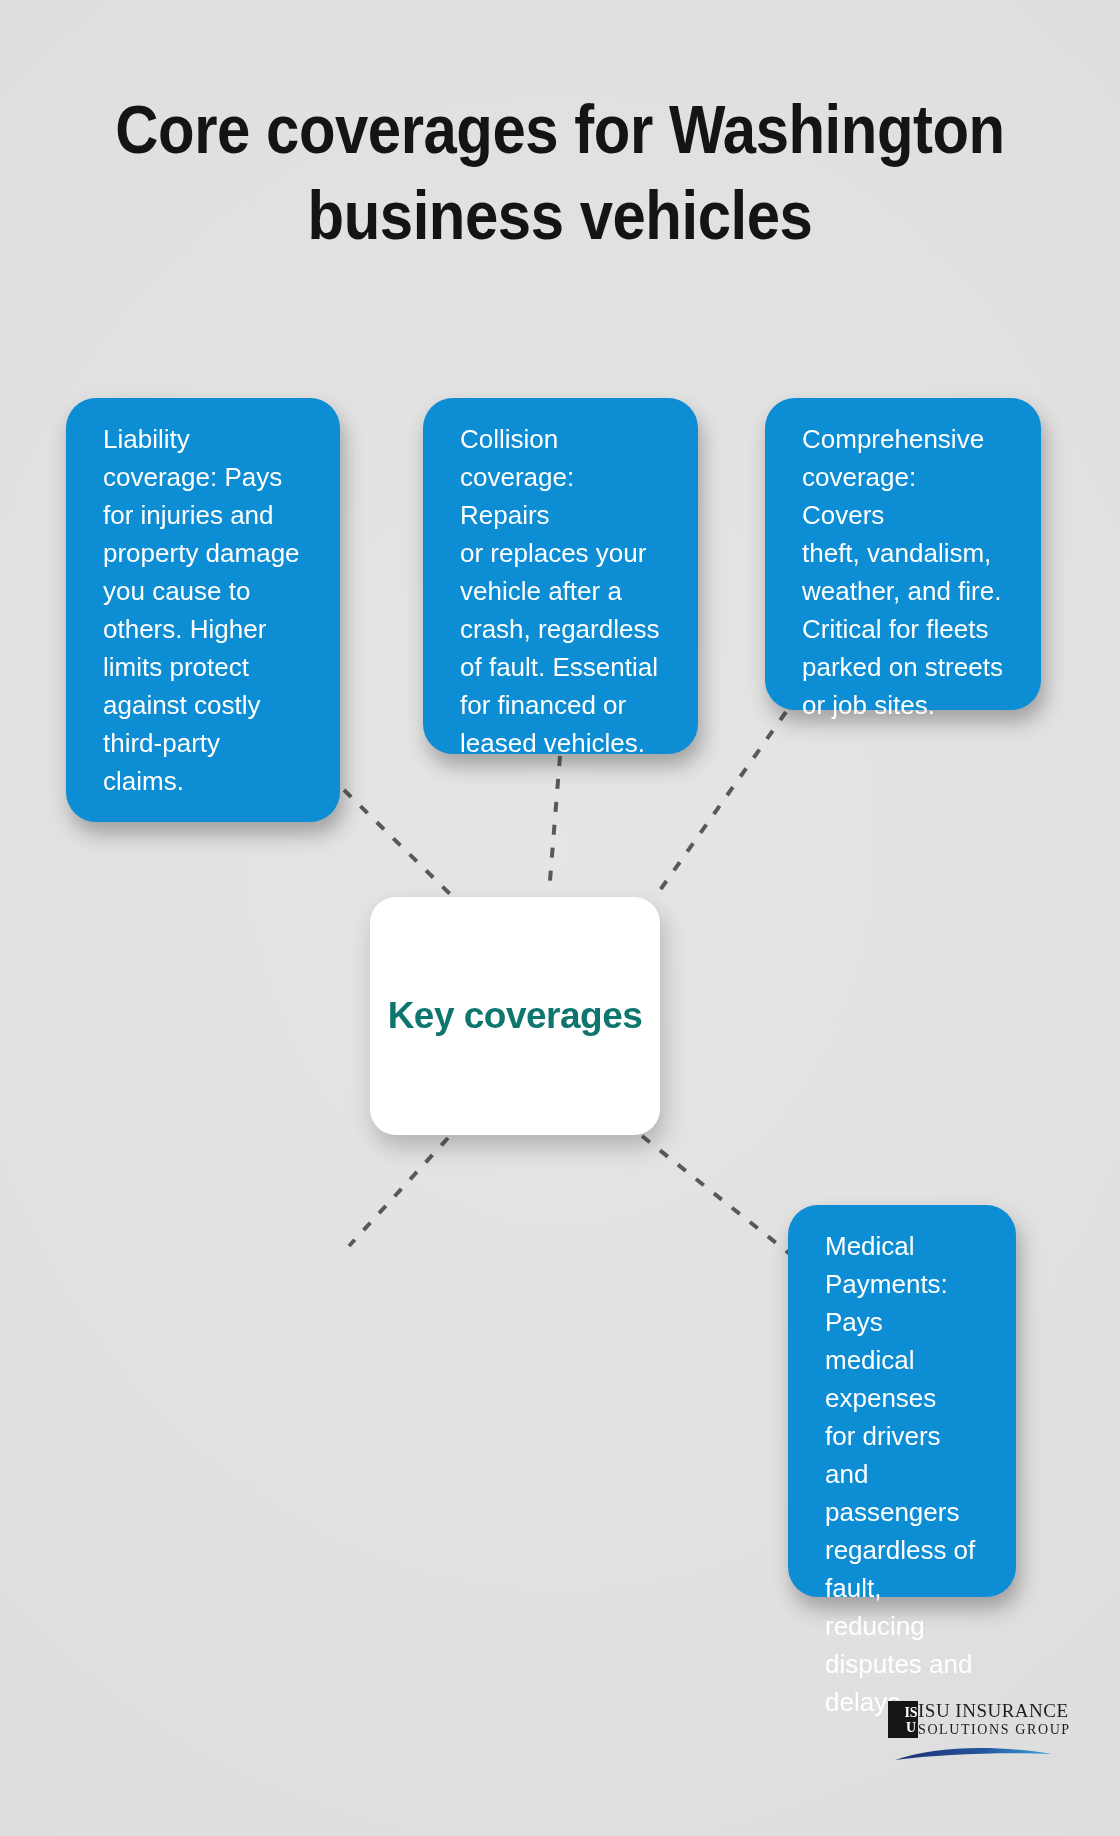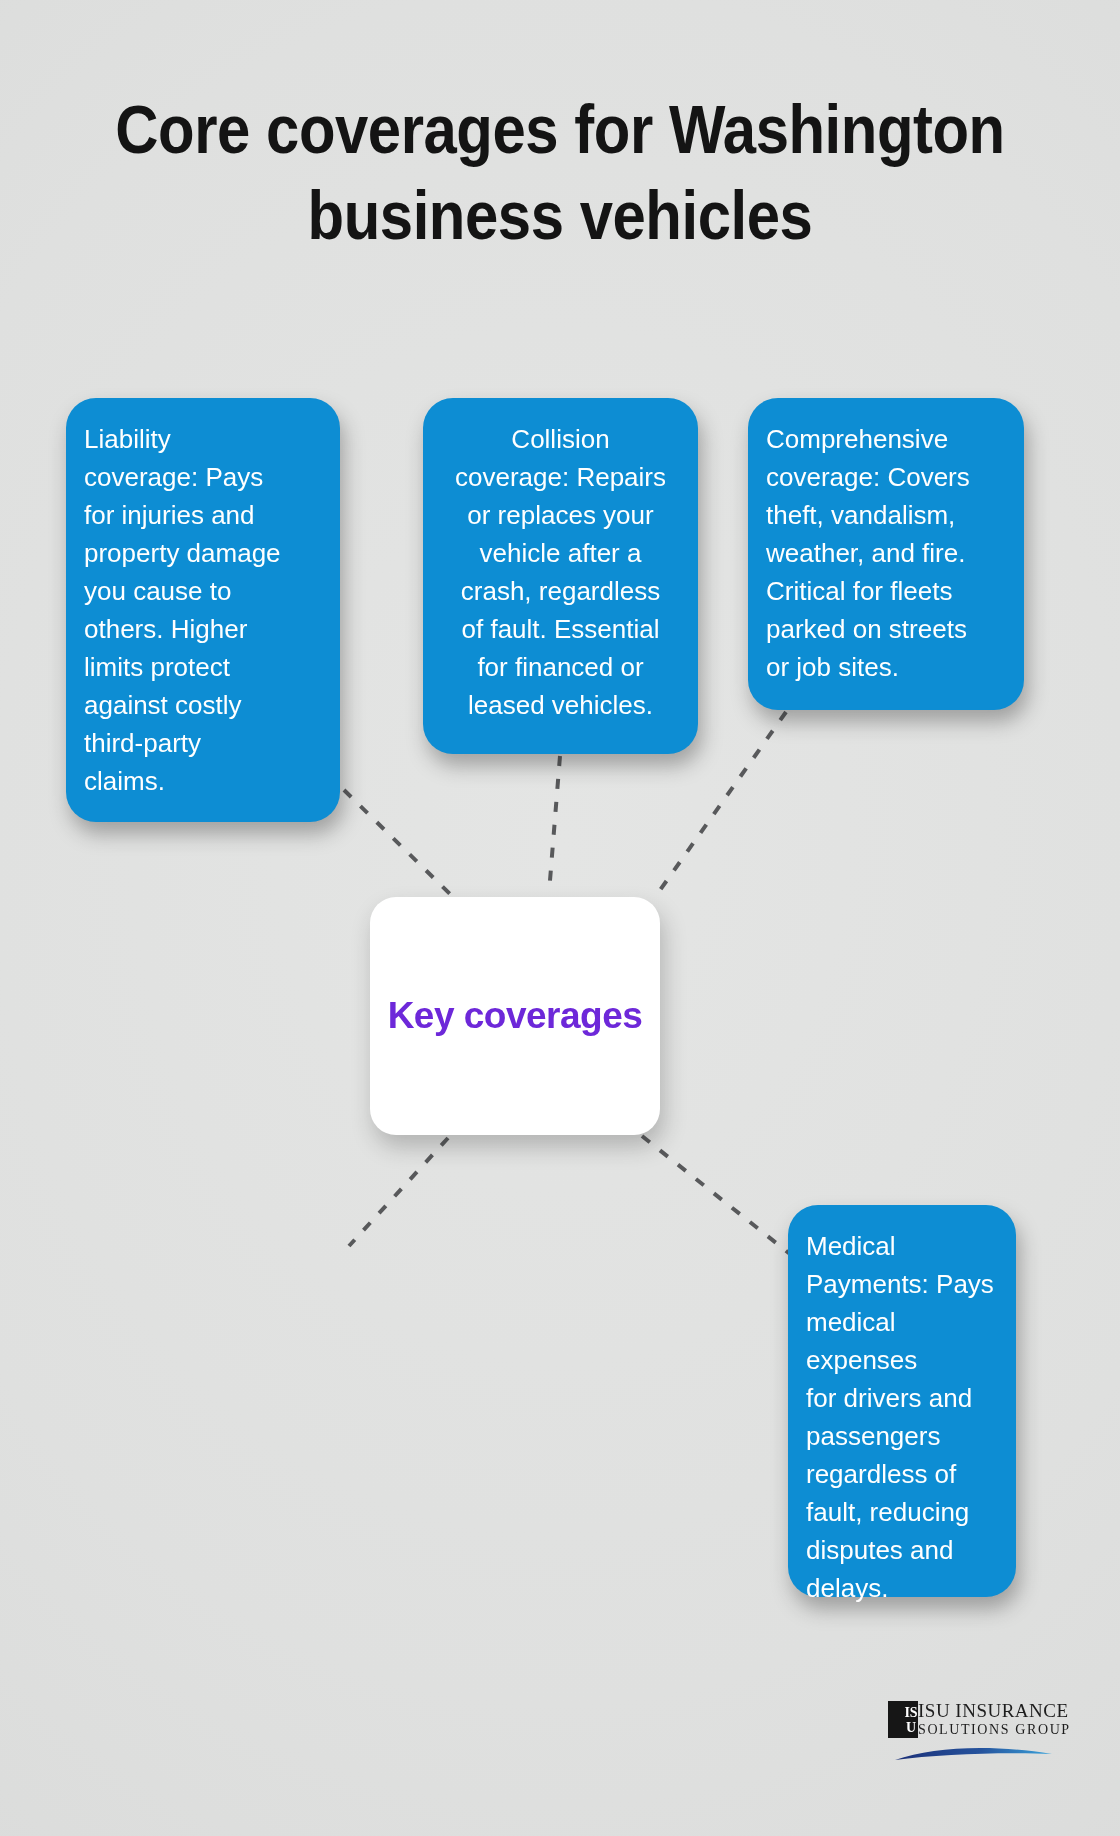--- a/index.html
+++ b/index.html
@@ -37,21 +37,21 @@
     stroke-width: 4;
     stroke-dasharray: 10 13;
   }
 
   .node {
     position: absolute;
     background: #0d8dd3;
     border-radius: 30px;
     box-shadow: 4px 12px 20px rgba(40, 40, 40, 0.35);
     box-sizing: border-box;
-    padding: 22px 18px;
+    padding: 22px 37px;
   }
   .node-text {
     margin: 0;
     color: #ffffff;
     font-size: 26px;
     line-height: 38px;
     white-space: pre-line;
   }
 
   .center-node {
@@ -63,21 +63,21 @@
     background: #ffffff;
     border-radius: 26px;
     box-shadow: 4px 12px 22px rgba(40, 40, 40, 0.25);
     display: flex;
     align-items: center;
     justify-content: center;
   }
   .center-label {
     font-size: 37px;
     font-weight: 700;
-    color: #6d28d9;
+    color: #0f766e;
     letter-spacing: -0.5px;
   }
 
   .logo {
     position: absolute;
     left: 888px;
     top: 1700px;
     width: 172px;
   }
   .logo-row {
@@ -144,32 +144,32 @@
 for injuries and
 property damage
 you cause to
 others. Higher
 limits protect
 against costly
 third-party
 claims.</p>
   </div>
 
-  <div class="node" style="left:423px; top:398px; width:275px; height:356px;text-align:center;">
+  <div class="node" style="left:423px; top:398px; width:275px; height:356px;">
     <p class="node-text">Collision
 coverage: Repairs
 or replaces your
 vehicle after a
 crash, regardless
 of fault. Essential
 for financed or
 leased vehicles.</p>
   </div>
 
-  <div class="node" style="left:748px; top:398px; width:276px; height:312px;">
+  <div class="node" style="left:765px; top:398px; width:276px; height:312px;">
     <p class="node-text">Comprehensive
 coverage: Covers
 theft, vandalism,
 weather, and fire.
 Critical for fleets
 parked on streets
 or job sites.</p>
   </div>
 
   <div class="center-node">

